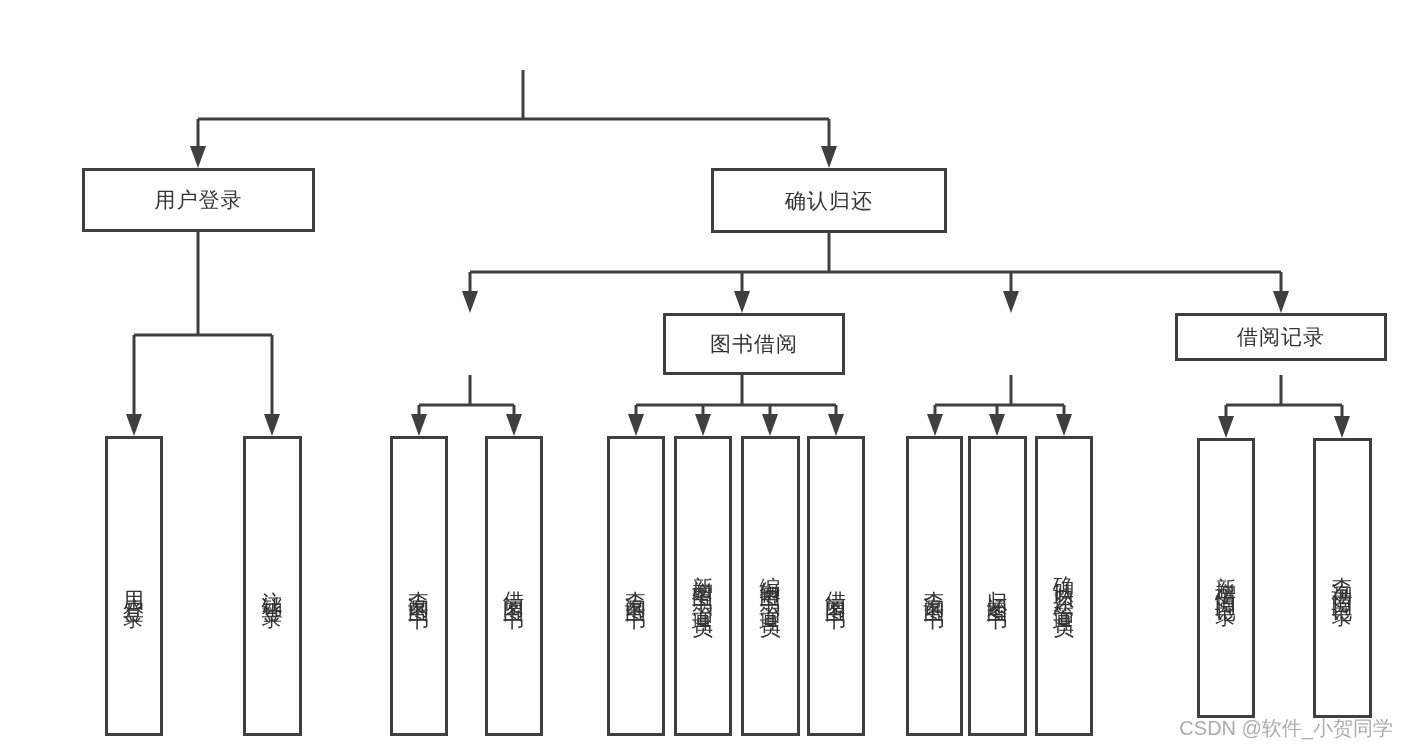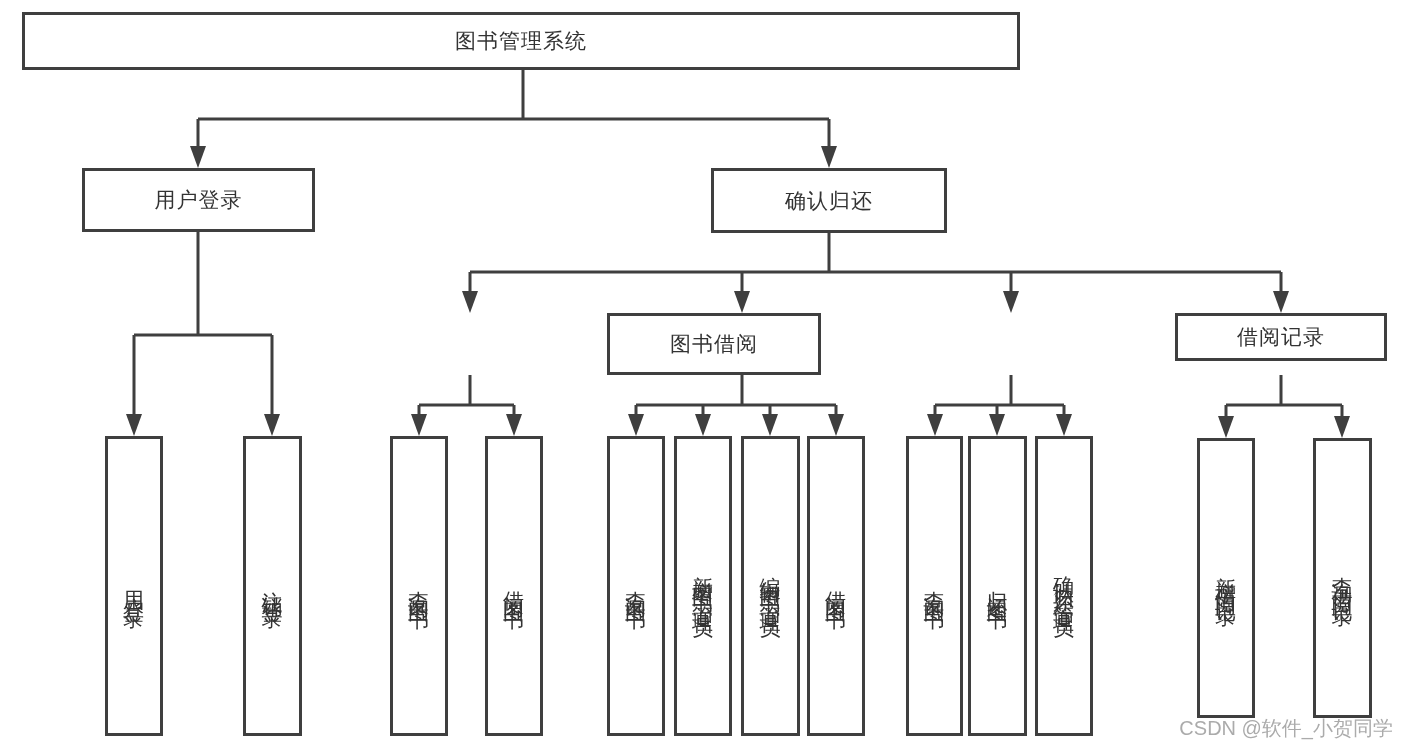--- a/index.html
+++ b/index.html
@@ -86,32 +86,29 @@
       <polygon points="762,414 778,414 770,436"></polygon>
       <polygon points="828,414 844,414 836,436"></polygon>
       <polygon points="927,414 943,414 935,436"></polygon>
       <polygon points="989,414 1005,414 997,436"></polygon>
       <polygon points="1056,414 1072,414 1064,436"></polygon>
       <polygon points="1218,416 1234,416 1226,438"></polygon>
       <polygon points="1334,416 1350,416 1342,438"></polygon>
     </g>
   </svg>
 
-  <div class="node h" style="left:22px;top:12px;width:998px;height:58px">
-    <span>图书管理系统</span>
-  </div>
 
   <div class="node h" style="left:82px;top:168px;width:233px;height:64px">
     <span>用户登录</span>
   </div>
   <div class="node h" style="left:711px;top:168px;width:236px;height:65px">
     <span>确认归还</span>
   </div>
 
-  <div class="node h" style="left:607px;top:313px;width:214px;height:62px">
+  <div class="node h" style="left:663px;top:313px;width:182px;height:62px">
     <span>图书借阅</span>
   </div>
   <div class="node h" style="left:1175px;top:313px;width:212px;height:48px">
     <span>借阅记录</span>
   </div>
 
   <div class="node leaf" style="left:105px;top:436px;width:58px;height:300px">
     <span>用户登录</span>
   </div>
   <div class="node leaf" style="left:243px;top:436px;width:59px;height:300px">

